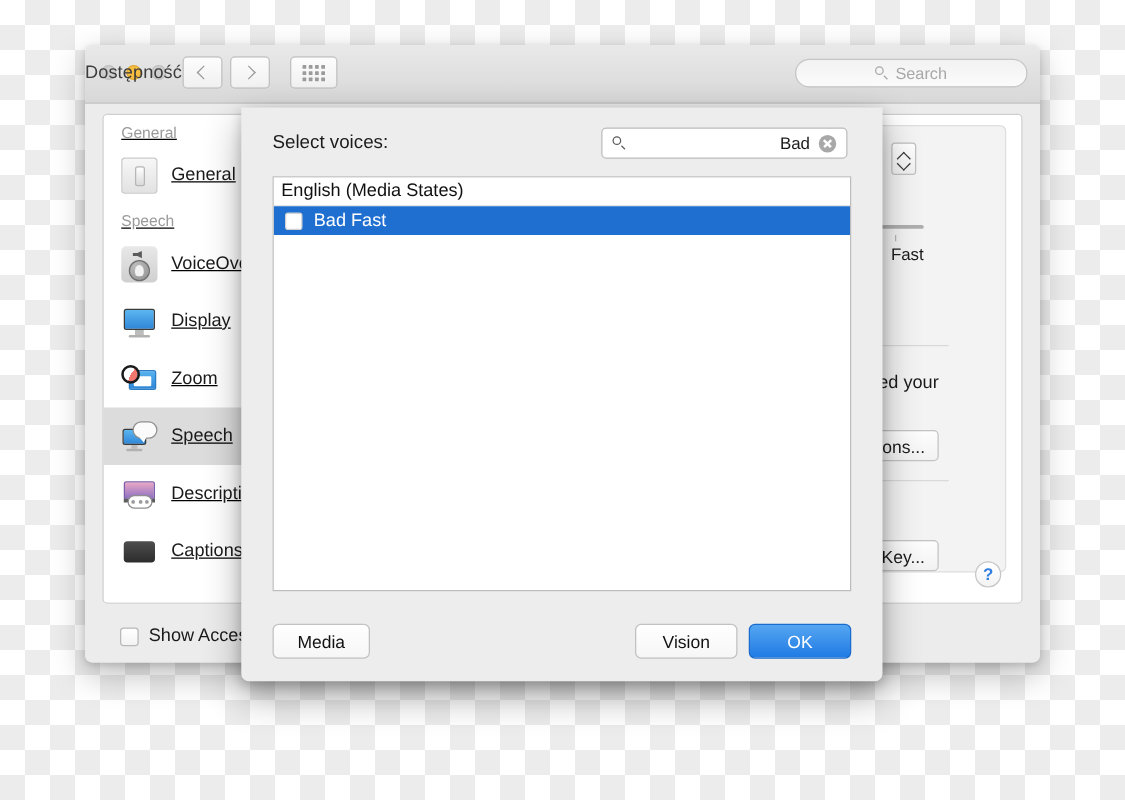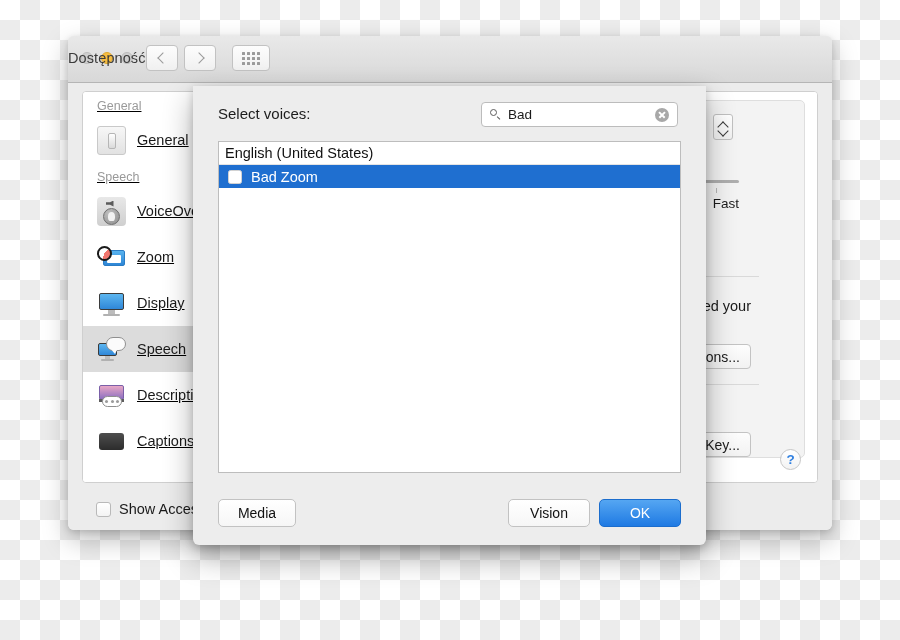--- a/index.html
+++ b/index.html
@@ -308,20 +308,21 @@
 
   
   #sheet {
     position: absolute;
     left: 193px; top: 86px;
     width: 513px; height: 459px;
     background: #ededed;
     border-radius: 0 0 6px 6px;
     box-shadow: 0 12px 30px rgba(0,0,0,0.32), 0 3px 9px rgba(0,0,0,0.18);
     overflow: hidden;
+    text-align: right;
   }
   .sheet-hdr {
     position: absolute; left: 0; right: 0; top: 0; height: 56px;
   }
   .sheet-label {
     position: absolute; left: 25px; top: 19px;
     font-size: 15px; color: #1c1c1c;
   }
   .sheet-search {
     position: absolute; left: 288px; top: 16px;
@@ -426,20 +427,24 @@
             <i></i>
           <i></i>
             <i></i>
             <i></i>
             <i></i>
         </span>
       </div>
 
       <div class="wintitle">Dostępność</div>
 
+      <div class="searchfield">
+        <span class="mag"></span>
+        <span class="placeholder">Search</span>
+      </div>
     </div>
 
     <div class="winbody">
       <div class="prefpanel">
 
         <div class="sidebar">
 
           <div class="grouphdr">General</div>
 
           <div class="sbitem">
@@ -447,37 +452,37 @@
             <span class="lbl">General</span>
           </div>
 
           <div class="grouphdr">Speech</div>
 
           <div class="sbitem">
             <span class="ico ico-voiceover">
               <span class="spk"></span>
             </span>
             <span class="lbl">VoiceOver</span>
-          </div>
-
-          <div class="sbitem">
-            <span class="ico ico-zoom">
-              <span class="scr"></span>
-                <span class="lens"></span>
-            </span>
-            <span class="lbl">Zoom</span>
           </div>
 
           <div class="sbitem">
             <span class="ico ico-display">
               <span class="mon"></span>
                 <span class="stand"></span>
                 <span class="base"></span>
             </span>
             <span class="lbl">Display</span>
+          </div>
+
+          <div class="sbitem">
+            <span class="ico ico-zoom">
+              <span class="scr"></span>
+                <span class="lens"></span>
+            </span>
+            <span class="lbl">Zoom</span>
           </div>
 
           <div class="sbitem selected">
             <span class="ico ico-speech">
               <span class="mon2"></span>
                 <span class="stand2"></span>
                 <span class="base2"></span>
               <span class="bubble"></span>
             </span>
             <span class="lbl">Speech</span>
@@ -537,25 +542,25 @@
       <div class="sheet-label">Select voices:</div>
 
       <div class="sheet-search">
         <span class="mag dark"></span>
         <span class="val">Bad</span>
         <span class="clearbtn"></span>
       </div>
     </div>
 
     <div class="voicelist">
-      <div class="grouprow">English (United States)</div>
+      <div class="grouprow">English (Media States)</div>
 
       <div class="voicerow selected">
         <span class="vcheck"></span>
-        <span class="vname">Bad Zoom</span>
+        <span class="vname">Bad Fast</span>
       </div>
     </div>
 
     <div class="sheet-footer">
       <div id="btn-play" class="btn plain">Media</div>
       <div id="btn-cancel" class="btn plain">Vision</div>
       <div id="btn-ok" class="btn primary">OK</div>
     </div>
   </div>
 

